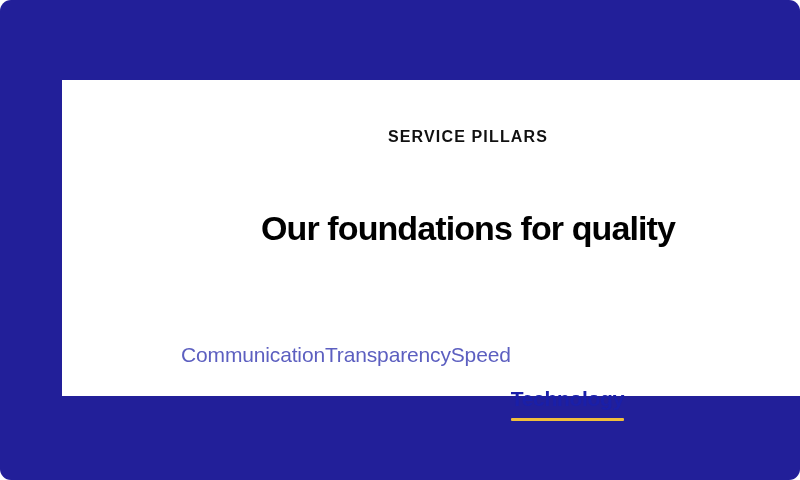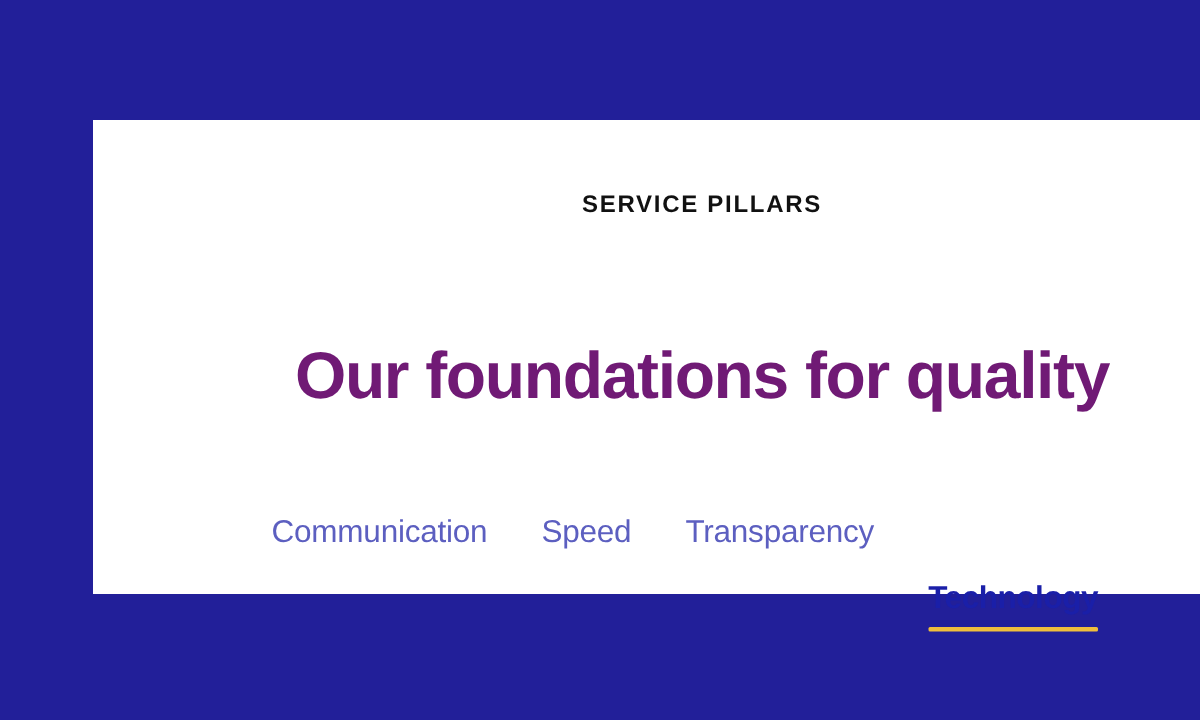--- a/index.html
+++ b/index.html
@@ -15,20 +15,21 @@
     background: #ffffff;
   }
 
   
   .stage {
     position: relative;
     width: 800px;
     height: 480px;
     background: #221F99;
     overflow: hidden;
+    border-radius: 11px;
   }
 
   
   .card {
     position: absolute;
     left: 62px;
     top: 80px;
     width: 738px;   
     height: 316px;
     background: #ffffff;
@@ -55,41 +56,40 @@
     letter-spacing: 1.15px;
     line-height: 20px;
     color: #111111;
     white-space: nowrap;
   }
 
   
   .headline {
     position: absolute;
     left: 0;
-    top: 115px;
+    top: 98px;
     width: 600px;
     text-align: center;
-    font-size: 44px;
+    font-size: 34px;
     font-weight: 700;
     letter-spacing: -0.9px;
     line-height: 54px;
-    color: #701a75;
+    color: #000000;
     white-space: nowrap;
   }
 
   
   .tabs {
     position: absolute;
     left: 13px;     
     top: 262px;
     width: 587px;
     height: 40px;
     display: flex;
     align-items: flex-start;
-    gap: 36px;
   }
   .tab {
     position: relative;
     display: inline-block;
     padding: 0 0 12px 0;
     font-size: 21px;
     line-height: 26px;
     font-weight: 400;
     letter-spacing: -0.15px;
     color: #5C5FC0;
@@ -124,20 +124,20 @@
   <div class="card">
 
     <div class="content">
 
       <div class="eyebrow">SERVICE PILLARS</div>
 
       <h1 class="headline">Our foundations for quality</h1>
 
       <nav class="tabs">
         <button class="tab">Communication</button>
+        <button class="tab">Transparency</button>
         <button class="tab">Speed</button>
-        <button class="tab">Transparency</button>
         <button class="tab is-active">Technology</button>
       </nav>
 
     </div>
   </div>
 </div>
 
 </body></html>

